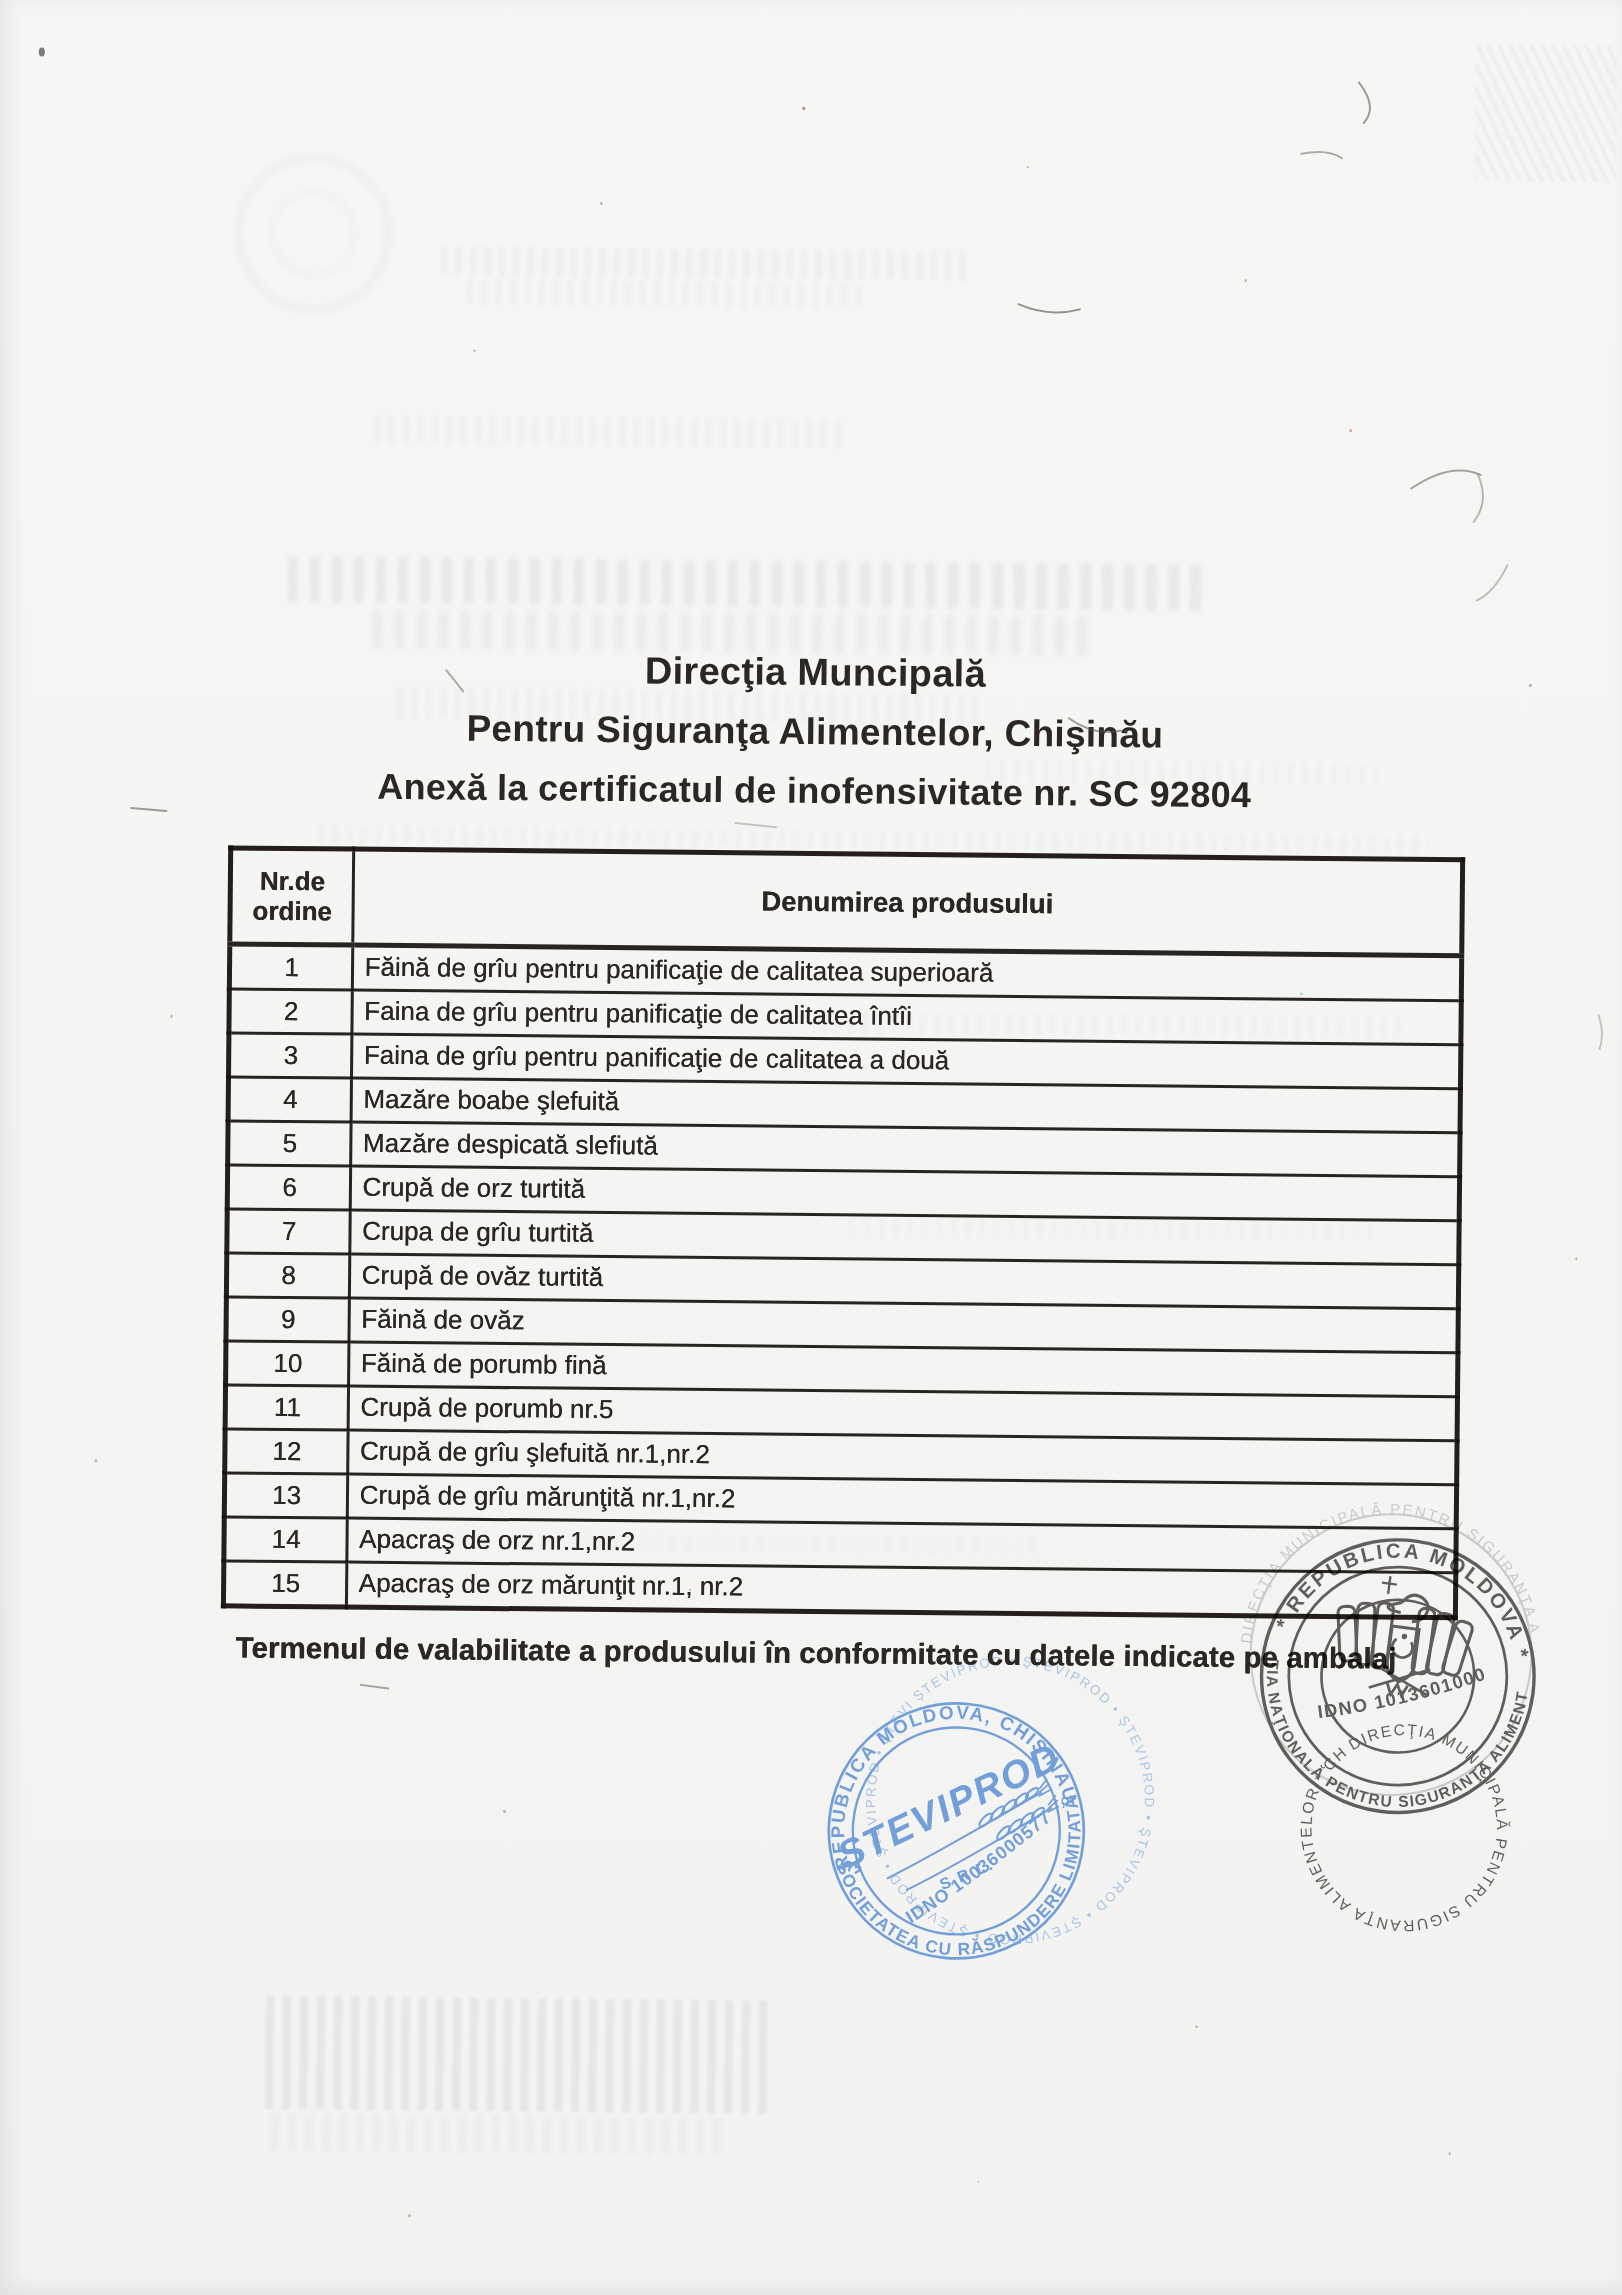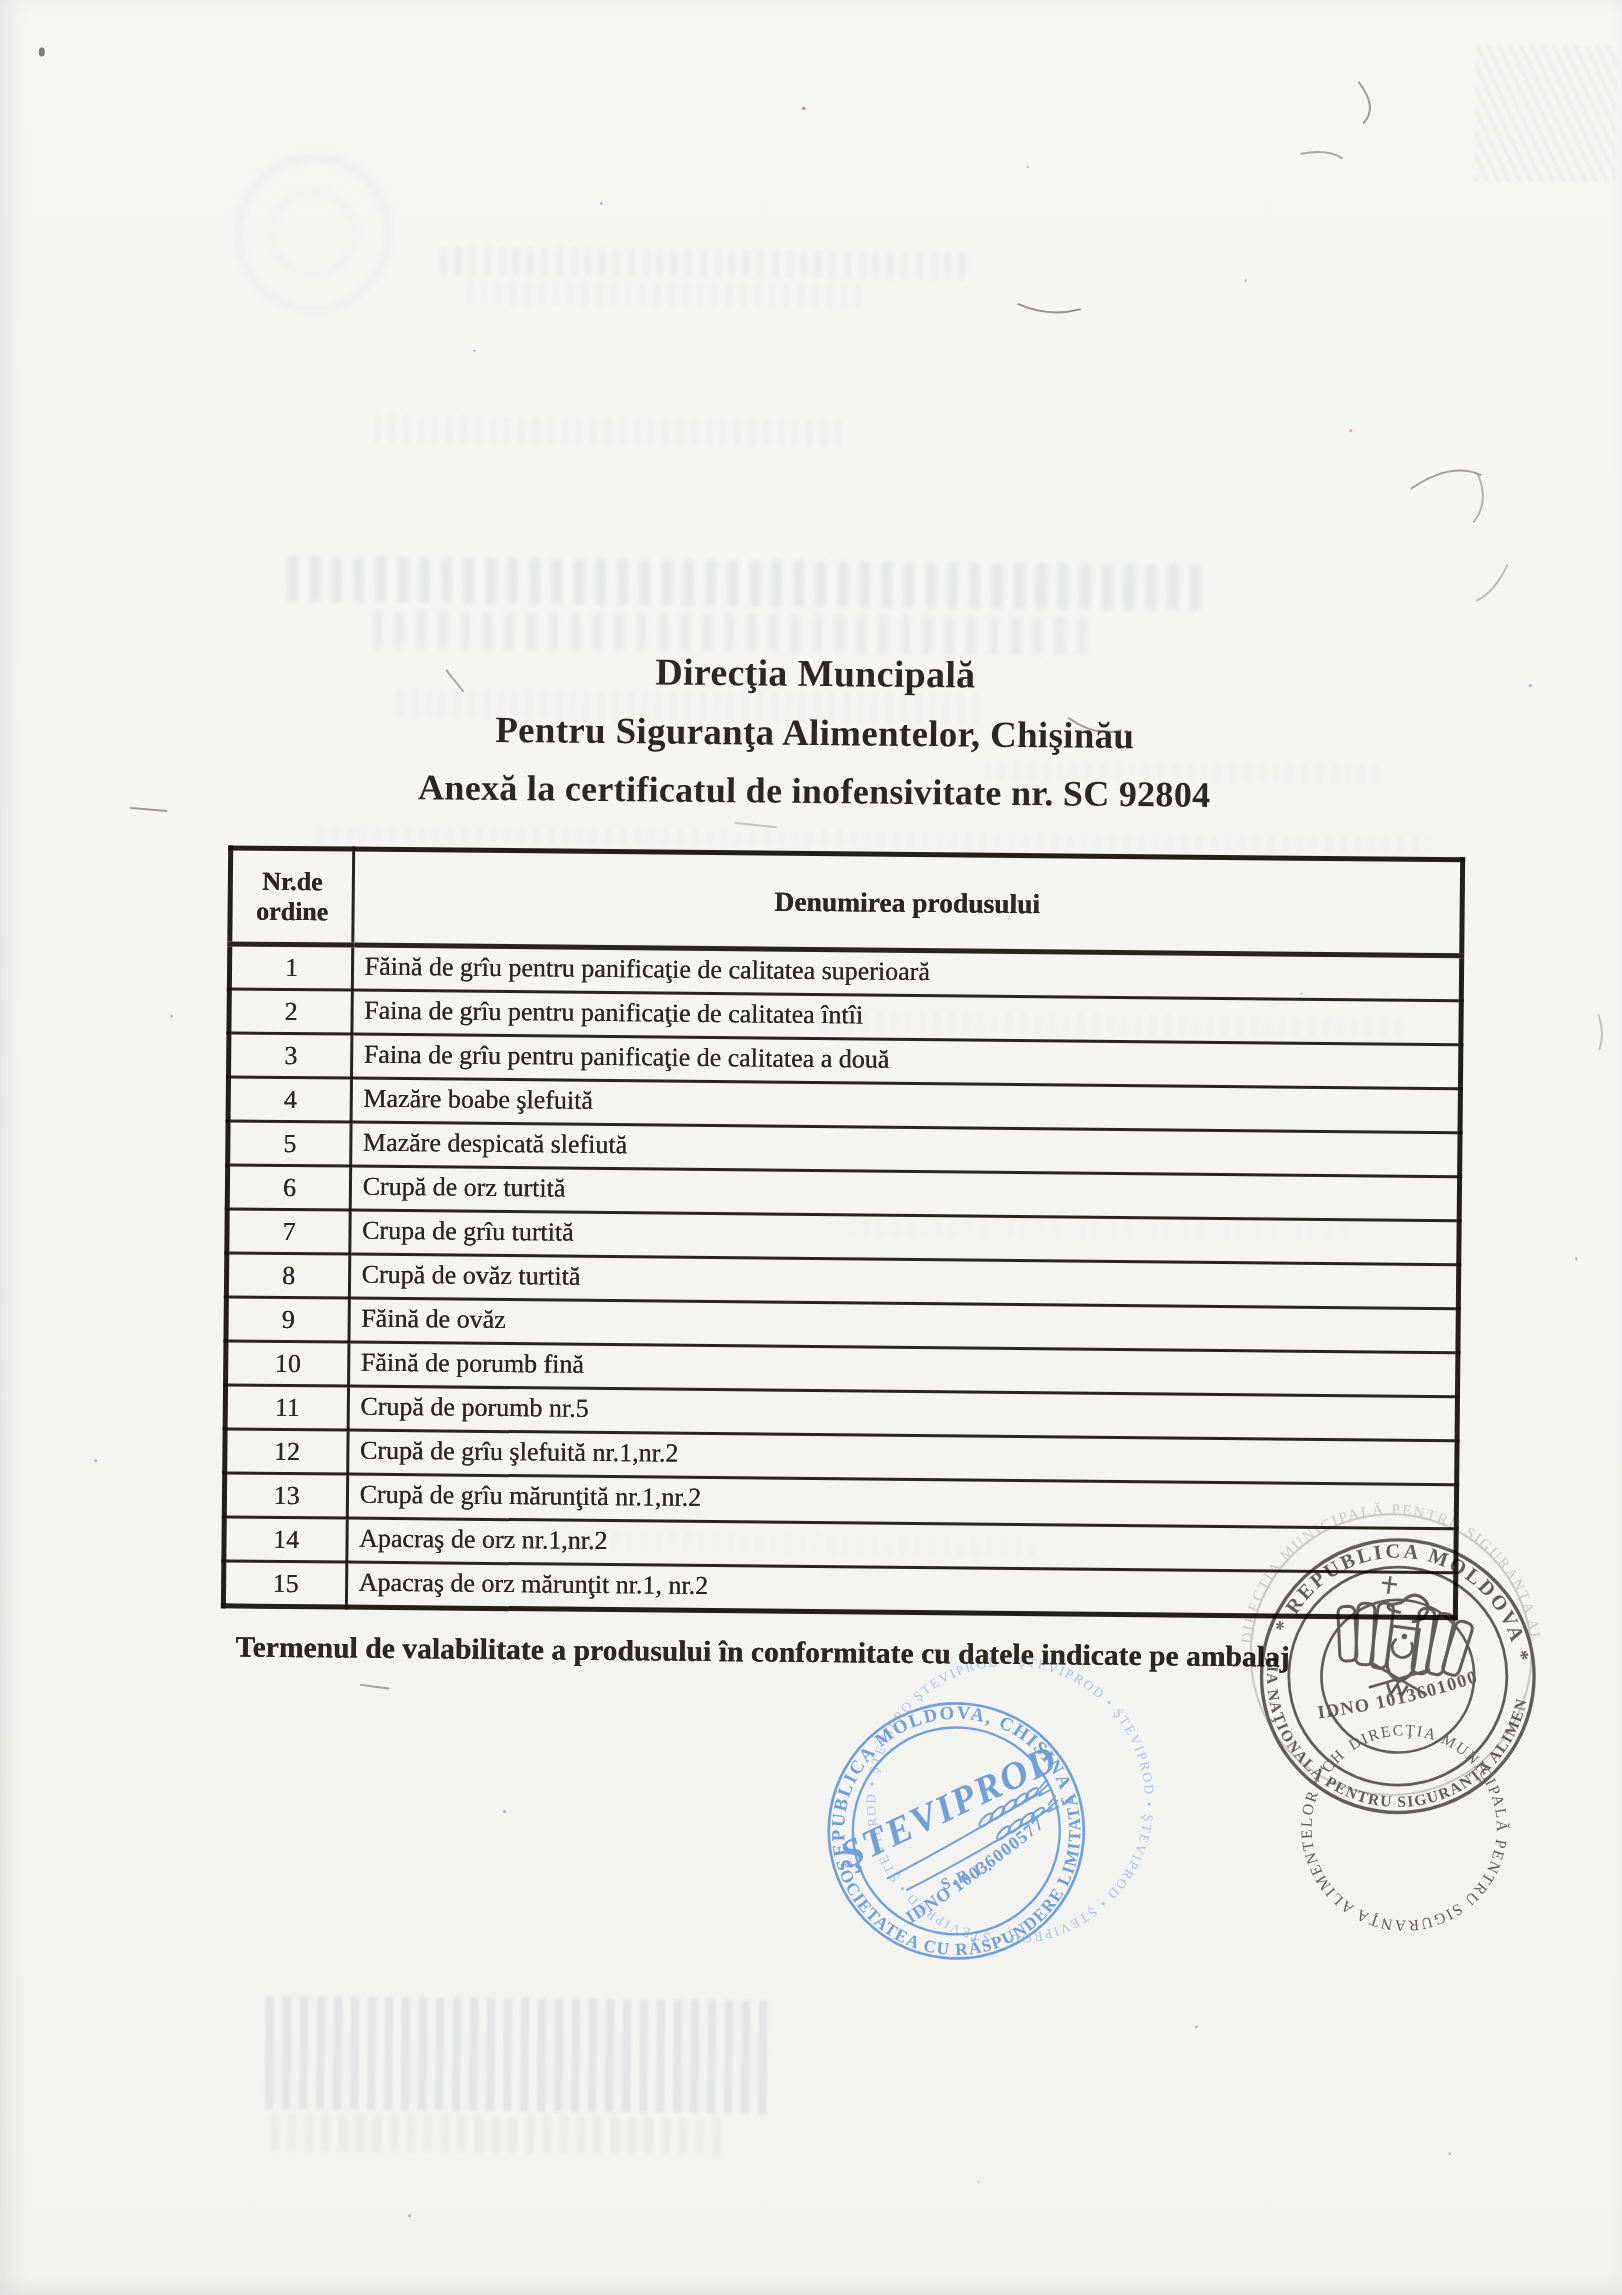--- a/index.html
+++ b/index.html
@@ -1,16 +1,16 @@
 <!DOCTYPE html>
 <html style="font-size:10.5px"><head>
 <meta charset="utf-8">
 <style>
   html,body{margin:0;padding:0;background:#d8d8d6;}
-  .page{position:relative;width:1623px;height:2295px;background:linear-gradient(180deg,#f6f6f5 0%,#f4f4f3 60%,#f2f2f0 100%);overflow:hidden;font-family:Liberation Serif, serif;color:#2c2723;}
+  .page{position:relative;width:1623px;height:2295px;background:linear-gradient(180deg,#f6f6f5 0%,#f4f4f3 60%,#f2f2f0 100%);overflow:hidden;font-family:Liberation Sans, sans-serif;color:#2c2723;}
   .page::after{content:"";position:absolute;inset:0;box-shadow:inset 11.8px 0 19.6px rgba(60,60,70,.05), inset 0 -9.2px 17px rgba(60,60,70,.04);pointer-events:none;}
   .rot{position:absolute;inset:0;transform:rotate(.55deg);transform-origin:811px 1080px;}
 
   
   .ghost{position:absolute;pointer-events:none;filter:blur(2px);}
   .g-stripes{background:repeating-linear-gradient(90deg,rgba(128,138,158,.16) 0 10.5px,transparent 10.5px 22px);}
   .g-stripes-fine{background:repeating-linear-gradient(90deg,rgba(128,138,158,.13) 0 6.5px,transparent 6.5px 14.4px);}
   .g-vbars{background:repeating-linear-gradient(90deg,rgba(120,132,158,.14) 0 7.9px,transparent 7.9px 17px);}
   .ghost-emblem{position:absolute;left:228px;top:160px;width:145px;height:147px;border:5.9px solid rgba(140,150,172,.10);border-radius:50%;filter:blur(3.9px);}
   .ghost-emblem::after{content:"";position:absolute;left:29px;top:30px;width:79px;height:79px;border:4.6px solid rgba(140,150,172,.08);border-radius:50%;}

